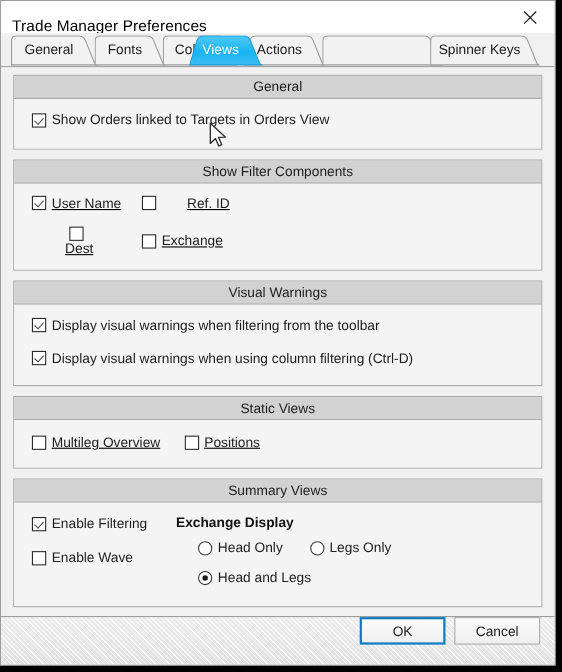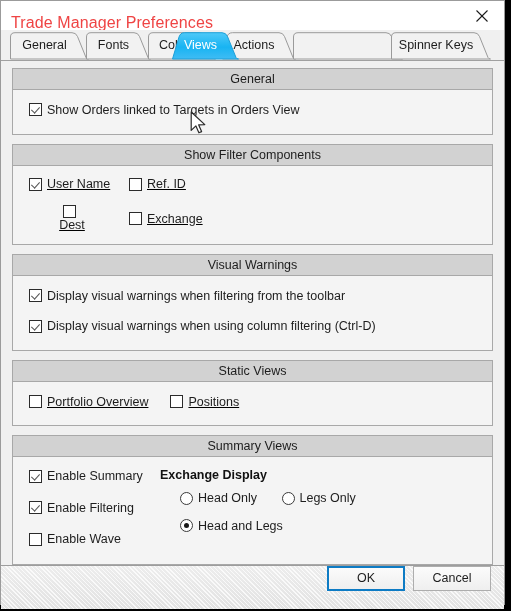--- a/index.html
+++ b/index.html
@@ -30,22 +30,22 @@
   
   .titlebar {
     height: 29px;
     min-height: 29px;
     background: #ffffff;
     display: flex;
     align-items: center;
     position: relative;
   }
   .title-text {
-    font-size: 16px;
-    color: #ef4444;
+    font-size: 14px;
+    color: #000000;
     padding-left: 10px;
     letter-spacing: 0.1px;
     white-space: nowrap;
     margin-top: 14px;
   }
   .close-btn {
     position: absolute;
     right: 0; top: 0;
     width: 45px;
     height: 29px;
@@ -347,21 +347,21 @@
     </div>
 
     <div class="group">
       <div class="group-header">Show Filter Components</div>
       <div class="group-body" style="padding-top:11px;padding-bottom:12px;">
         <div class="row" style="margin-bottom:14px;">
           <label class="ctl" style="width:81px;">
             <span class="cbox checked"></span>
             <span class="lbl">User Name</span>
           </label>
-          <label class="ctl" style="margin-left:19px;">
+          <label class="ctl" style="margin-left:19px;gap:23px;">
             <span class="cbox"></span>
             <span class="lbl">Ref. ID</span>
           </label>
         </div>
         <div class="row">
           <label class="ctl" style="width:81px;flex-direction:column;">
             <span class="cbox"></span>
             <span class="lbl">Dest</span>
           </label>
           <label class="ctl" style="margin-left:19px;">
@@ -385,40 +385,36 @@
         </label>
       </div>
     </div>
 
     <div class="group">
       <div class="group-header">Static Views</div>
       <div class="group-body" style="padding-top:13px;padding-bottom:16px;">
         <div class="row">
           <label class="ctl">
             <span class="cbox"></span>
-            <span class="lbl">Portfolio Overview</span>
+            <span class="lbl">Multileg Overview</span>
           </label>
           <label class="ctl" style="margin-left:22px;">
             <span class="cbox"></span>
             <span class="lbl">Positions</span>
           </label>
         </div>
       </div>
     </div>
 
     <div class="group" style="margin-bottom:0;">
       <div class="group-header">Summary Views</div>
       <div class="group-body" style="padding-top:11px;padding-bottom:14px;">
         <div class="summary-wrap">
 
           <div class="summary-left">
-            <label class="ctl">
-              <span class="cbox checked"></span>
-              <span class="lbl">Enable Summary</span>
-            </label>
             <label class="ctl">
               <span class="cbox checked"></span>
               <span class="lbl">Enable Filtering</span>
             </label>
             <label class="ctl">
               <span class="cbox"></span>
               <span class="lbl">Enable Wave</span>
             </label>
           </div>
 

